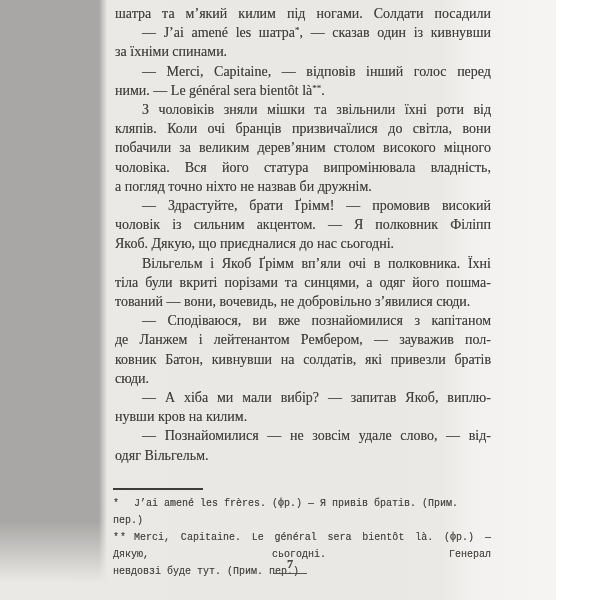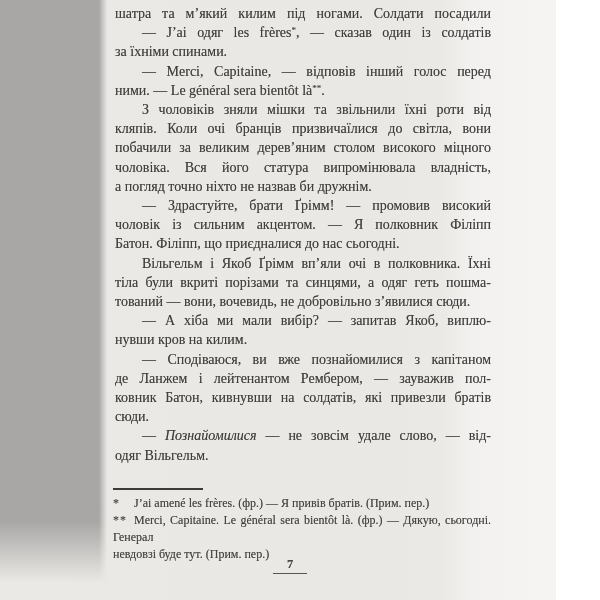--- a/index.html
+++ b/index.html
@@ -41,35 +41,36 @@
     line-height: 19.2px;
     text-shadow: 0 0 0.5px rgba(64,63,61,0.55);
   }
   .line {
     text-align: justify;
     text-align-last: justify;
     white-space: normal;
   }
   .line.last { text-align-last: left; }
   .line.indent { text-indent: 27px; }
-  .i { font-style: italic; }
+  .i { }
   .sup {
     font-size: 9px;
     vertical-align: top;
     position: relative;
     top: -2px;
   }
   .footnotes {
     position: absolute;
     left: 113px; top: 488px;
     width: 378px;
     color: #44433f;
-    font-size: 12px;
+    font-size: 10px;
     line-height: 17px;
     text-shadow: 0 0 0.4px rgba(68,67,63,0.5);
+    font-family: Liberation Mono, monospace;
   }
   .fn-divider {
     width: 90px;
     border-top: 2px solid #3c3b39;
     margin-bottom: 5px;
   }
   .fn-line { text-align: left; }
   .fn-line.justify { text-align: justify; text-align-last: justify; }
   .fn-marker {
     display: inline-block;
@@ -100,53 +101,53 @@
 
 <div class="photo">
   <div class="gutter"></div>
   <div class="edge-light"></div>
 
   <div class="text-column">
       <div>
         <div class="line"><span>шатра та м’який килим під ногами. Солдати посадили</span></div>
       </div>
       <div>
-        <div class="line indent"><span>— J’ai одяг les frères</span><span class="sup">*</span><span>, — сказав один із солдатів</span></div>
+        <div class="line indent"><span>— J’ai amené les шатра</span><span class="sup">*</span><span>, — сказав один із кивнувши</span></div>
         <div class="line last"><span>за їхніми спинами.</span></div>
       </div>
       <div>
         <div class="line indent"><span>— Merci, Capitaine, — відповів інший голос перед</span></div>
         <div class="line last"><span>ними. — Le général sera bientôt là</span><span class="sup">**</span><span>.</span></div>
       </div>
       <div>
         <div class="line indent"><span>З чоловіків зняли мішки та звільнили їхні роти від</span></div>
         <div class="line"><span>кляпів. Коли очі бранців призвичаїлися до світла, вони</span></div>
         <div class="line"><span>побачили за великим дерев’яним столом високого міцного</span></div>
         <div class="line"><span>чоловіка. Вся його статура випромінювала владність,</span></div>
         <div class="line last"><span>а погляд точно ніхто не назвав би дружнім.</span></div>
       </div>
       <div>
         <div class="line indent"><span>— Здрастуйте, брати Ґрімм! — промовив високий</span></div>
         <div class="line"><span>чоловік із сильним акцентом. — Я полковник Філіпп</span></div>
-        <div class="line last"><span>Батон. Філіпп, що приєдналися до нас сьогодні.</span></div>
+        <div class="line last"><span>Якоб. Дякую, що приєдналися до нас сьогодні.</span></div>
       </div>
       <div>
         <div class="line indent"><span>Вільгельм і Якоб Ґрімм вп’яли очі в полковника. Їхні</span></div>
-        <div class="line"><span>тіла були вкриті порізами та синцями, а одяг геть пошма-</span></div>
+        <div class="line"><span>тіла були вкриті порізами та синцями, а одяг його пошма-</span></div>
         <div class="line last"><span>тований — вони, вочевидь, не добровільно з’явилися сюди.</span></div>
-      </div>
-      <div>
-        <div class="line indent"><span>— А хіба ми мали вибір? — запитав Якоб, виплю-</span></div>
-        <div class="line last"><span>нувши кров на килим.</span></div>
       </div>
       <div>
         <div class="line indent"><span>— Сподіваюся, ви вже познайомилися з капітаном</span></div>
         <div class="line"><span>де Ланжем і лейтенантом Рембером, — зауважив пол-</span></div>
         <div class="line"><span>ковник Батон, кивнувши на солдатів, які привезли братів</span></div>
         <div class="line last"><span>сюди.</span></div>
+      </div>
+      <div>
+        <div class="line indent"><span>— А хіба ми мали вибір? — запитав Якоб, виплю-</span></div>
+        <div class="line last"><span>нувши кров на килим.</span></div>
       </div>
       <div>
         <div class="line indent"><span>— </span><span class="i">Познайомилися</span><span> — не зовсім удале слово, — від-</span></div>
         <div class="line last"><span>одяг Вільгельм.</span></div>
       </div>
     </div>
 
   <div class="footnotes">
     <div class="fn-divider"></div>
     <div>

